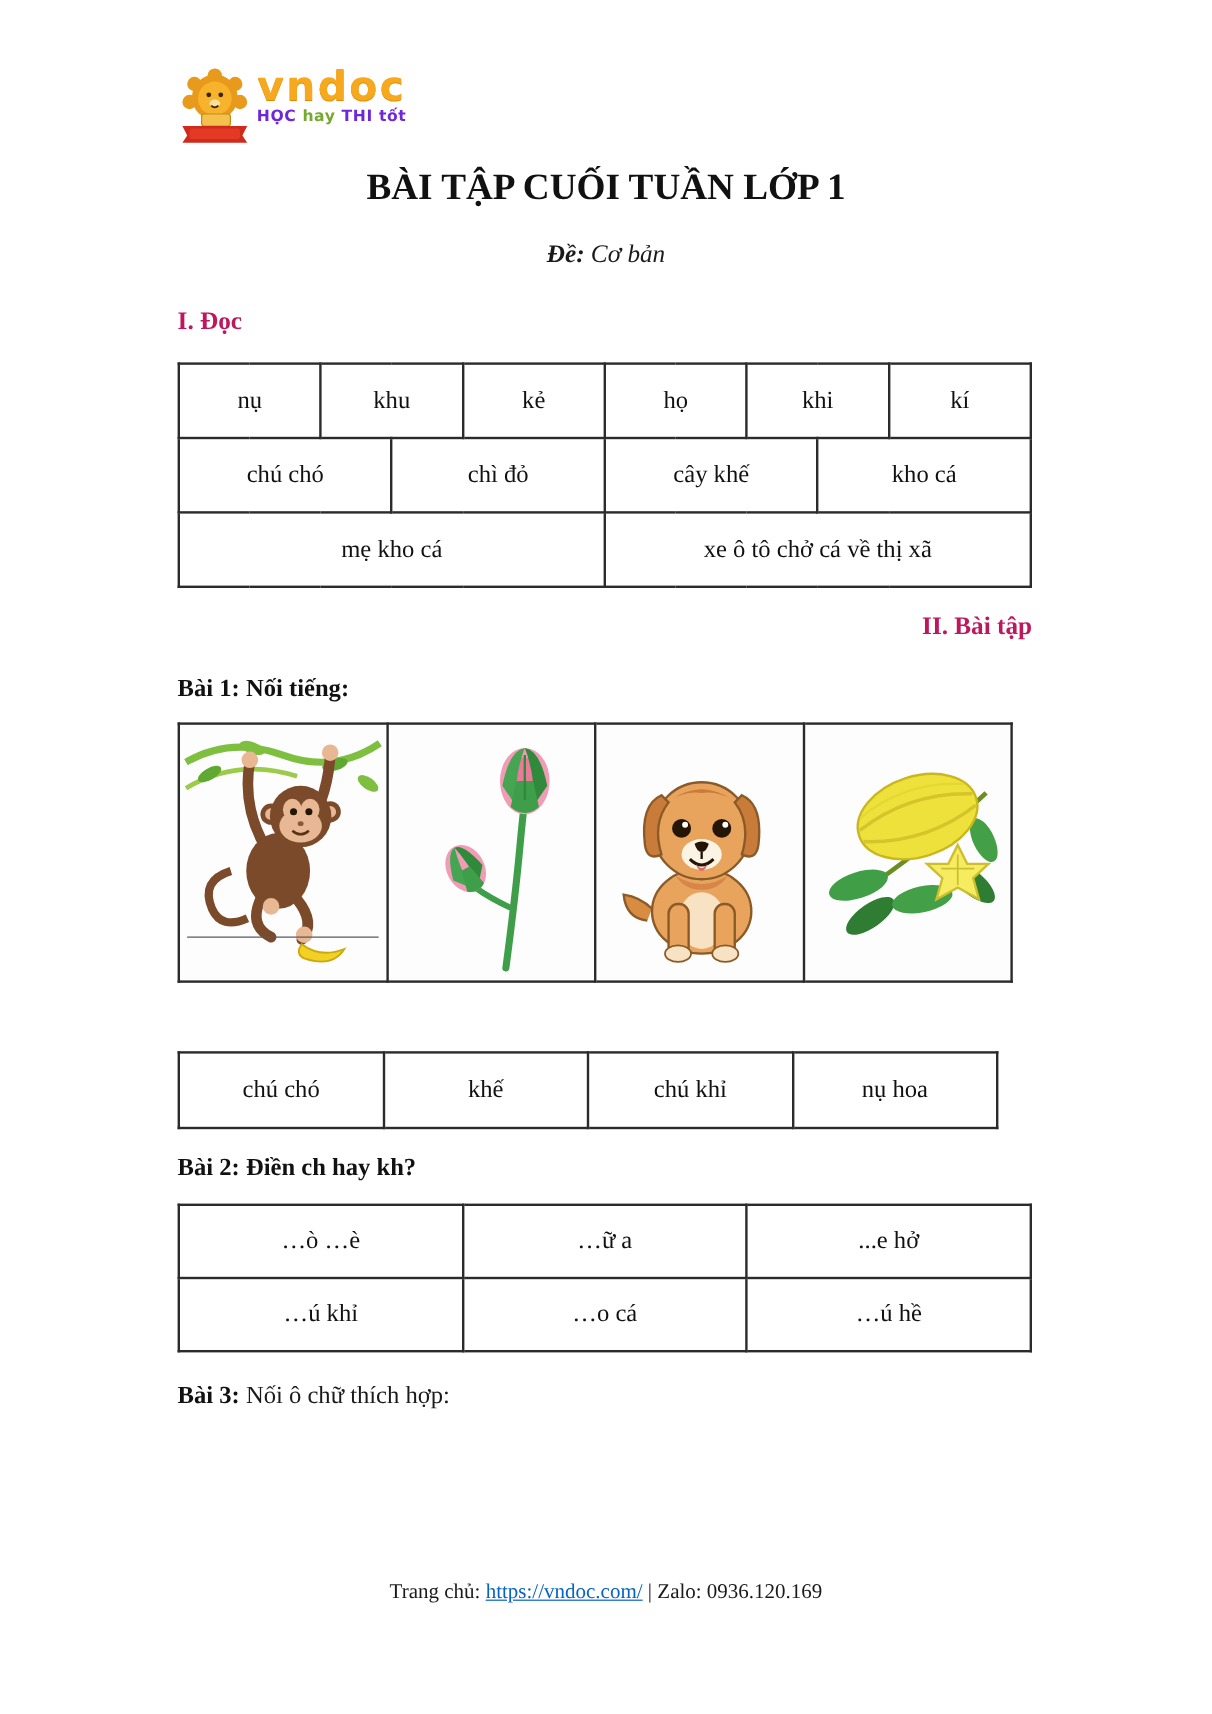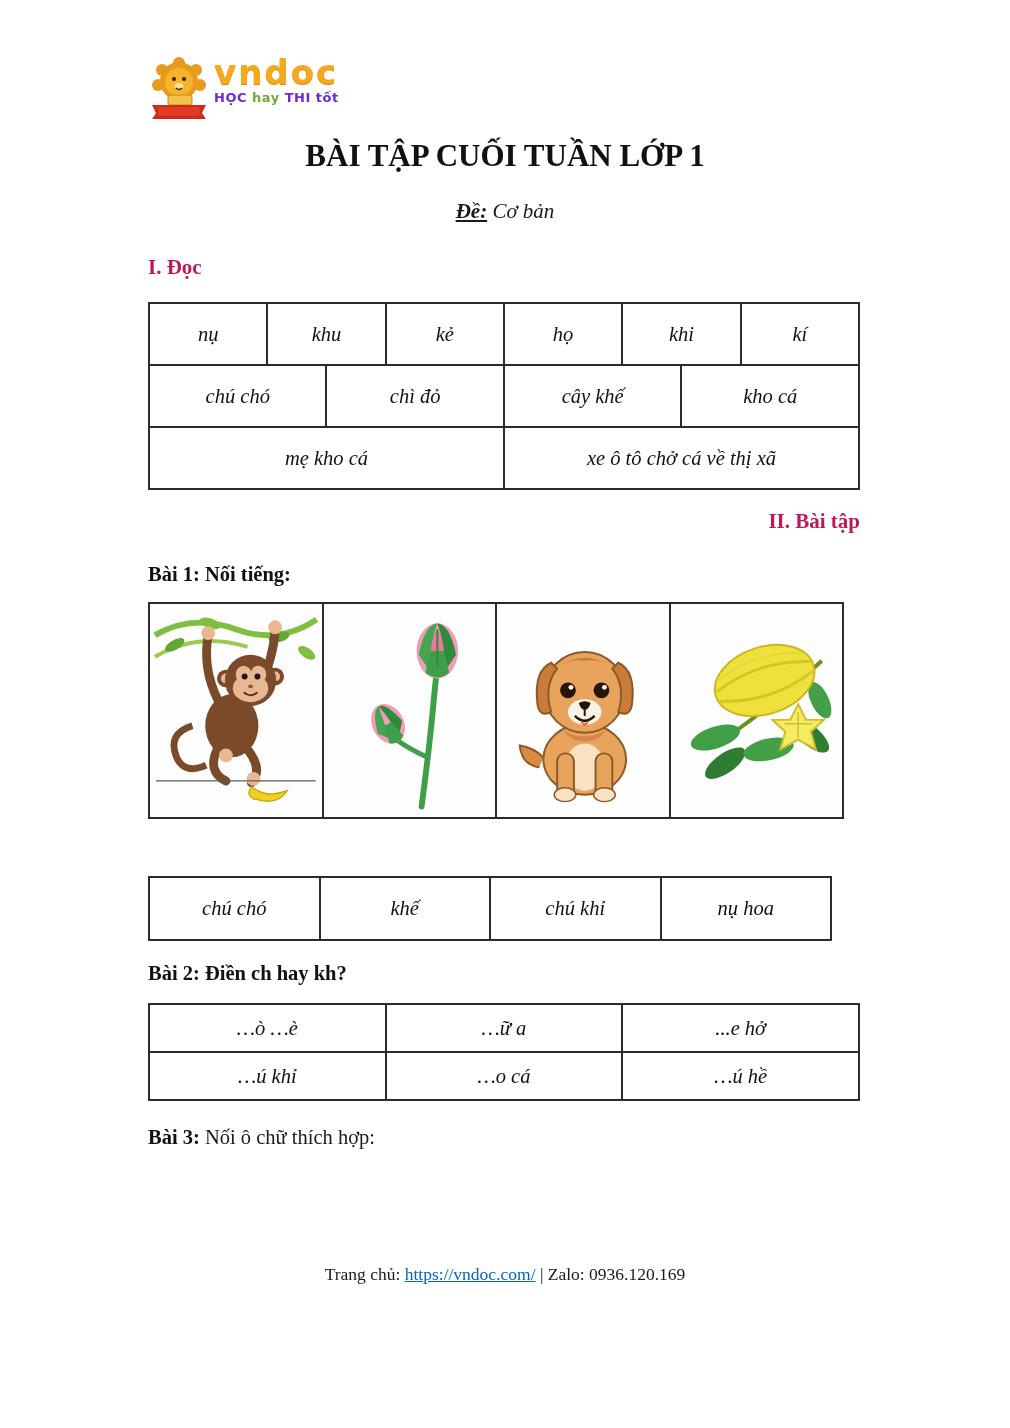--- a/index.html
+++ b/index.html
@@ -8,75 +8,75 @@
     position:relative;
     width:1010px; height:1428px;
     margin:0 auto;
     background:#ffffff;
     font-family:"Liberation Serif","DejaVu Serif",serif;
     color:#1a1a1a;
     overflow:hidden;
   }
 
   
-  .logo { position:absolute; left:148px; top:55px; display:flex; align-items:flex-start; }
+  .logo { position:absolute; left:148px; top:55px; display:flex; align-items:flex-start;text-align:right; }
   .logo-mascot { width:62px; height:68px; }
   .logo-textwrap { margin-left:4px; margin-top:2px; font-family:"DejaVu Sans","Liberation Sans",sans-serif; }
   .logo-brand {
     font-weight:bold; font-size:34px; line-height:30px; letter-spacing:2px;
     color:#f6a91e; text-shadow:0 1px 0 #e08900;
   }
   .logo-tagline { font-size:13px; font-weight:bold; margin-top:3px; letter-spacing:.5px; }
   .tag-red { color:#6d28d9; }
   .tag-green { color:#76a832; }
 
   
   .title {
     padding-top:138px;
     text-align:center; font-weight:bold; font-size:31px; color:#111;
   }
   .subtitle { text-align:center; font-size:21px; margin-top:27px; font-style:italic; }
   .subtitle .lbl { font-weight:bold; }
   .de-line { text-align:center; font-size:21px; margin-top:25px; font-style:italic; }
-  .de-line .lbl { font-weight:bold;text-decoration:underline; }
+  .de-line .lbl { font-weight:bold; }
 
   
   .content { margin-left:148px; width:712px; }
   .h-blue { color:#be185d; font-weight:bold; font-size:21px; }
   .h-sec1 { margin-top:31px; }
   .h-sec2 { margin-top:19px;text-align:right; }
   .bai-label { font-weight:bold; font-size:20.5px; color:#111; }
   .bai-doc { margin-top:26px; }
   .bai-noi { margin-top:29px; }
   .bai-dien { margin-top:21px; }
   .bai3-line { margin-top:25px; font-size:20.5px; }
   .bai3-line .rest { font-weight:normal; }
 
   
-  table { border-collapse:collapse;font-style:italic; }
+  table { border-collapse:collapse; }
   td {
     border:2px solid #2b2b2b;
     text-align:center; vertical-align:middle;
     font-size:20.5px; color:#111;
   }
   .tbl-read { margin-top:22px; width:712px; table-layout:fixed; }
   .tbl-read td { height:62px; }
   .tbl-words { margin-top:57px; width:684px; table-layout:fixed; }
   .tbl-words td { height:63px; }
   .tbl-fill { margin-top:18px; width:712px; table-layout:fixed; }
-  .tbl-fill td { height:48px; }
+  .tbl-fill td { height:61px; }
 
   
   .tbl-pics { margin-top:16px; width:696px; table-layout:fixed; }
   .tbl-pics td { height:215px; padding:3px; background:#fdfdfd; }
   .pic-svg { width:100%; height:206px; display:block; }
 
   
   .footer {
-    position:absolute; left:0; right:0; top:1264px;
+    position:absolute; left:0; right:0; top:1316px;
     text-align:center; font-size:17.5px; color:#1a1a1a;
   }
   .footer a { color:#0563c1; text-decoration:underline; cursor:pointer; }
 </style>
 </head>
 <body>
 
 <div class="page">
 
   <div class="logo">

